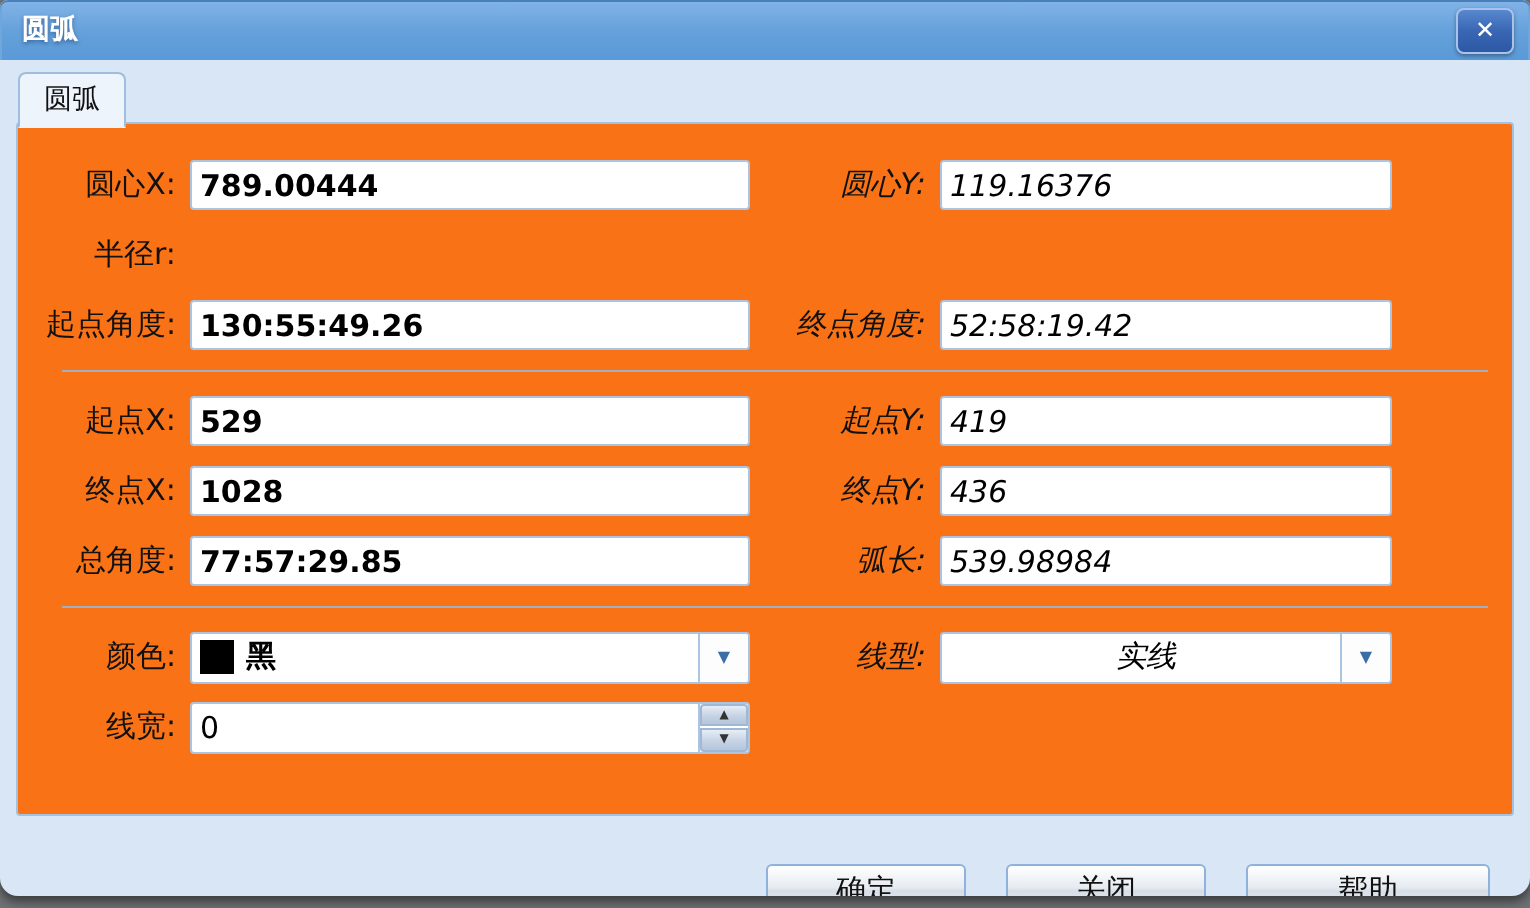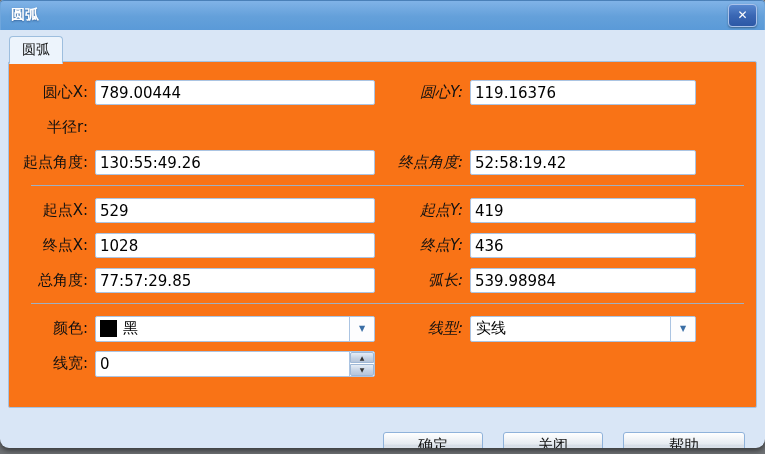--- a/index.html
+++ b/index.html
@@ -42,30 +42,30 @@
     border-radius:2px; padding-top:18px;
   }
   .row { display:flex; align-items:center; height:25px; margin-bottom:10px; }
   .lbl { font-size:15px; color:#111; text-align:right; padding-right:7px; box-sizing:border-box; white-space:nowrap; }
   .l1 { width:86px; }
   .l2 { width:95px;font-style:italic; }
   .inp {
     height:25px; box-sizing:border-box; border:1px solid #abc4e2; border-radius:2px;
     background:#fff; font-size:15px; padding:0 4px; color:#000; font-family:inherit;
   }
-  .w1 { width:280px; }
-  .w2 { width:226px; }
+  .w1 { width:280px;font-weight:bold; }
+  .w2 { width:226px;font-style:italic; }
   .sep { border:none; border-top:1px solid #9fb0c2; margin:5px 12px 12px 22px; }
   .dropdown {
     height:26px; border:1px solid #abc4e2; border-radius:2px; background:#fff;
     display:flex; align-items:center; box-sizing:border-box; cursor:pointer;
   }
   .swatch { width:17px; height:17px; background:#000; margin:0 6px 0 4px; flex:none; }
   .dd-text { font-size:15px; color:#000; flex:1; }
-  .dd-text.pad { padding-left:5px; }
+  .dd-text.pad { padding-left:5px;text-align:center; }
   .dd-btn {
     width:24px; align-self:stretch; border-left:1px solid #abc4e2; flex:none;
     display:flex; align-items:center; justify-content:center;
     color:#3a6ea5; font-size:8px; background:#fdfdfe; border-radius:0 2px 2px 0;
   }
   .spin-wrap { position:relative; width:280px; height:26px; }
   .spin-wrap .inp { width:280px; height:26px; padding-right:28px; }
   .spinner {
     position:absolute; right:1px; top:1px; width:24px; height:24px;
     display:flex; flex-direction:column; border-left:1px solid #abc4e2;

